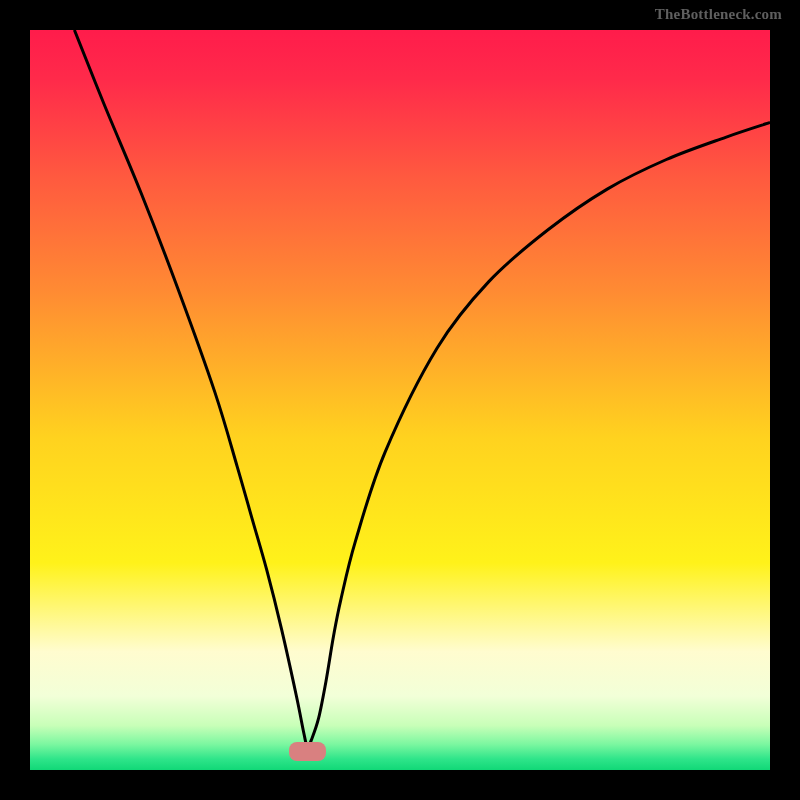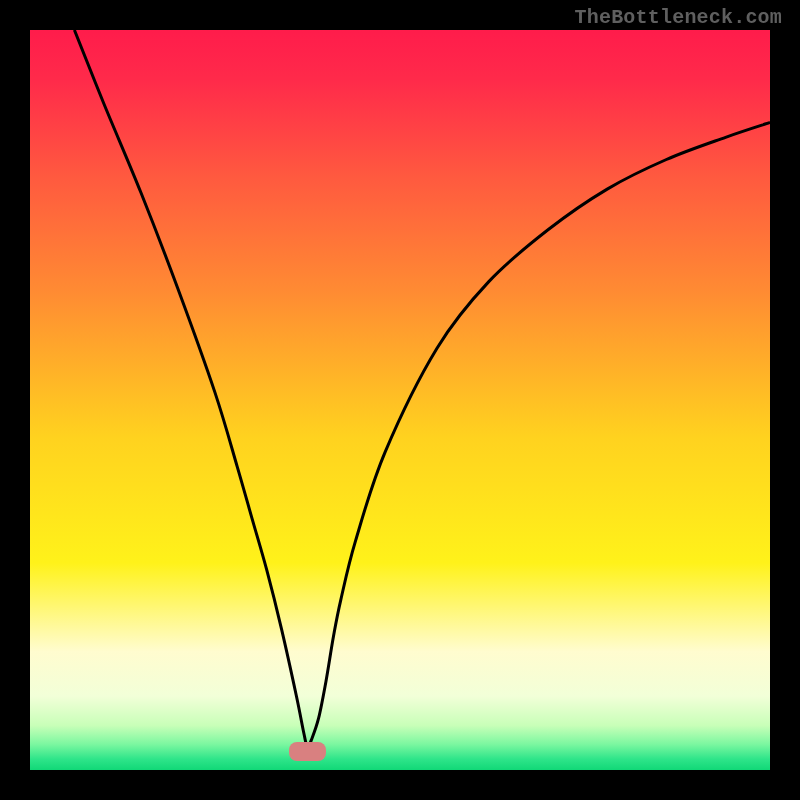--- a/index.html
+++ b/index.html
@@ -7,22 +7,22 @@
   .frame {
     position: relative;
     width: 800px;
     height: 800px;
     background: #000;
   }
   .watermark {
     position: absolute;
     top: 6px;
     right: 18px;
-    font-family: Liberation Mono, monospace;
-    font-size: 20px;
+    font-family: Liberation Serif, serif;
+    font-size: 15px;
     font-weight: 600;
     color: #5f5f5f;
     letter-spacing: 0.2px;
     z-index: 5;
   }
   .plot-outer {
     position: absolute;
     left: 30px;
     top: 30px;
     width: 740px;

